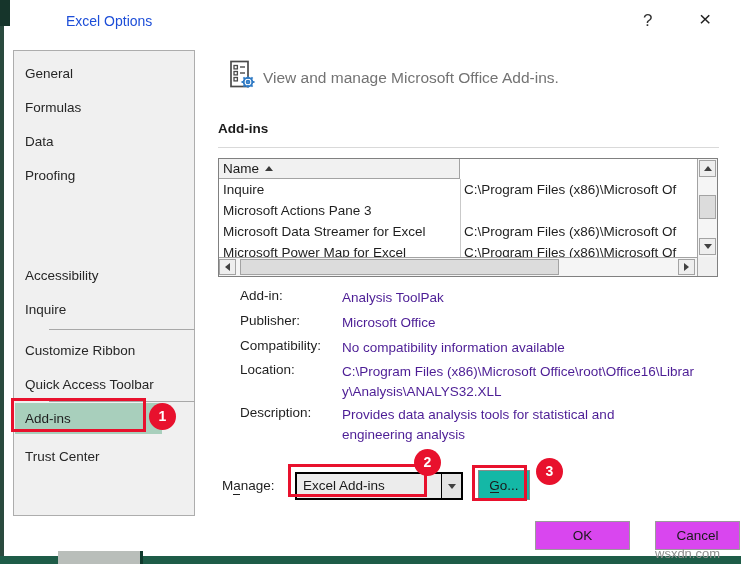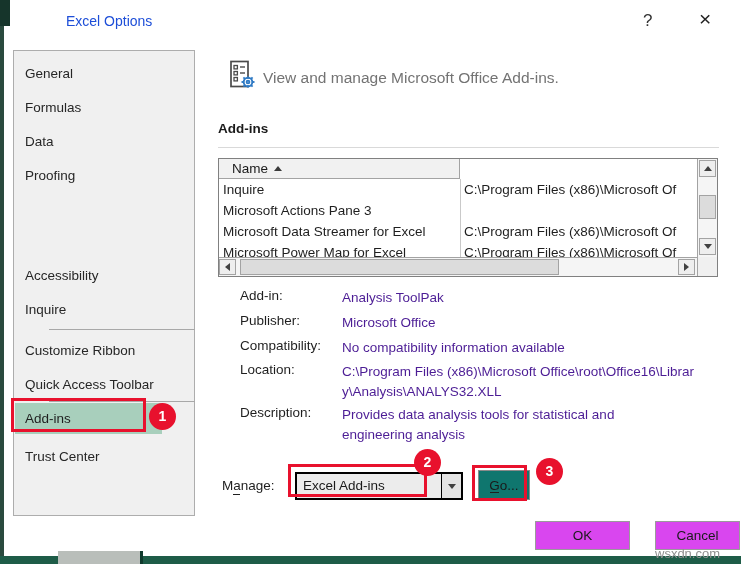--- a/index.html
+++ b/index.html
@@ -35,21 +35,21 @@
 
   
   .hdr-icon  { left:227px; top:60px; width:32px; height:32px; }
   .hdr-text  { left:263px; top:69px; font-size:15.5px; color:#737373; }
   .sec-title { left:218px; top:121px; font-size:13.5px; font-weight:bold; color:#1a1a1a; }
   .sec-rule  { left:218px; top:147px; width:501px; height:1px; background:#d9d9d9; }
 
   
   .listbox { left:218px; top:158px; width:500px; height:119px; border:1px solid #808080; background:#fff; }
   .lb-head { position:absolute; top:0; height:20px; background:#f1f1f1; border-bottom:1px solid #a3a3a3;
-             font-size:13.5px; line-height:19px; padding-left:13px; color:#1a1a1a; display:flex; align-items:center; }
+             font-size:13.5px; line-height:19px; padding-left:4px; color:#1a1a1a; display:flex; align-items:center; }
   .lb-head.name { left:0; width:241px; border-right:1px solid #a3a3a3; }
   .lb-head.loc  { left:241px; width:237px; }
   .col-line { position:absolute; left:241px; top:20px; width:1px; height:78px; background:#c9c9c9; }
   .lb-row   { position:absolute; left:0; width:478px; height:21px; font-size:13.5px; line-height:21px; overflow:hidden; white-space:nowrap; }
   .lb-row .c-name { position:absolute; left:4px; width:234px; overflow:hidden; white-space:nowrap; }
   .lb-row .c-loc  { position:absolute; left:245px; width:232px; overflow:hidden; white-space:nowrap; }
   .rows-clip { position:absolute; left:0; top:20px; width:478px; height:78px; overflow:hidden; background:#fff; }
 
   
   .vscroll { position:absolute; left:478px; top:0; width:20px; height:98px; background:#f5f5f5; border-left:1px solid #a3a3a3; }
@@ -71,21 +71,21 @@
 
   
   .manage-label { left:222px; top:478px; font-size:13.5px; }
   .ul-mark { position:absolute; height:1px; background:#1f1f1f; }
   .combo { left:295px; top:472px; width:168px; height:28px; border:2px solid #000; background:#ececec; }
   .combo-text { position:absolute; left:6px; top:0; font-size:13.5px; line-height:24px; color:#1a1a1a; }
   .combo-btn  { position:absolute; right:0; top:0; width:20px; height:24px; background:#e4e4e4; border-left:1px solid #000;
                 display:flex; align-items:center; justify-content:center; }
   .btn { border:1px solid #9a9a9a; background:#d946ef; font-size:13.5px; color:#1a1a1a; text-align:center;
          display:flex; align-items:center; justify-content:center; font-family:"Liberation Sans", sans-serif; cursor:default; }
-  .go-btn { left:478px; top:470px; width:52px; height:30px; background:#0f766e; border-color:#8a8a8a; }
+  .go-btn { left:478px; top:470px; width:52px; height:30px; background:#14b8a6; border-color:#8a8a8a; }
   .ok-btn { left:535px; top:521px; width:95px; height:29px; }
   .cancel-btn { left:655px; top:521px; width:85px; height:29px; }
   .watermark { left:655px; top:546px; font-size:13px; color:#8f8f8f; }
 </style>
 </head>
 <body>
 
 <div class="abs edge-left"></div>
 <div class="abs edge-corner"></div>
 <div class="abs bottom-bar"></div>

